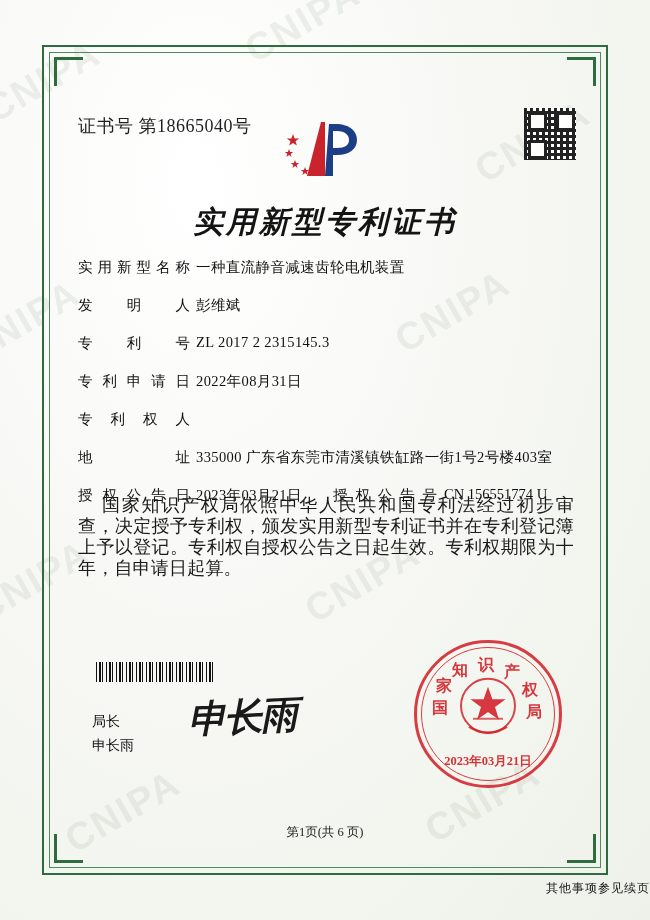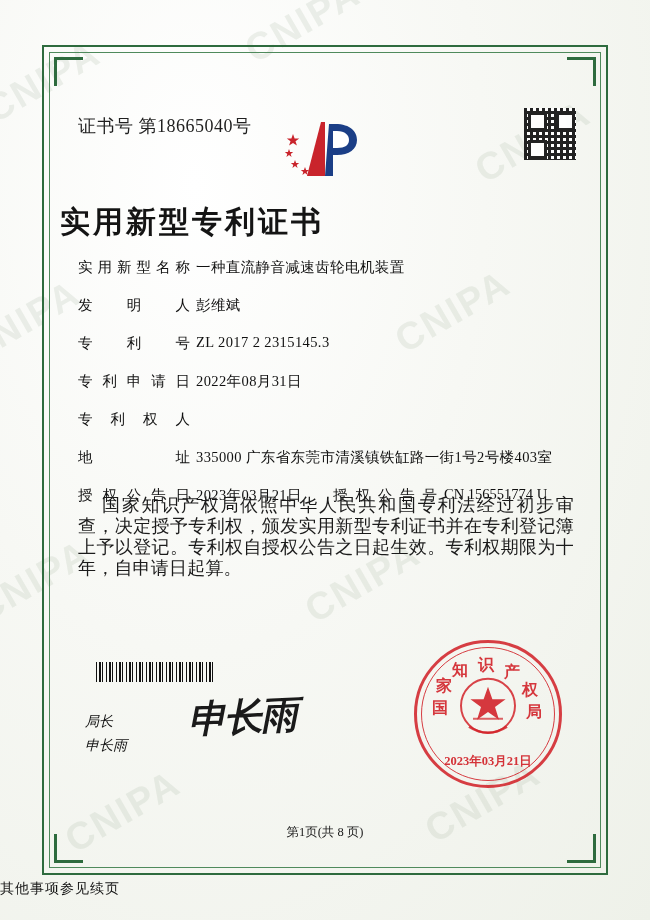--- a/index.html
+++ b/index.html
@@ -114,26 +114,27 @@
     position: absolute;
     left: 50%; top: 56px;
     transform: translateX(-50%);
     width: 96px; height: 64px;
   }
 
   .title {
     position: absolute;
     left: 0; right: 0;
     top: 140px;
-    text-align: left;
+    text-align: center;
     font-size: 30px;
     font-weight: bold;
     letter-spacing: 3px;
     color: #141414;
     font-family: "DejaVu Serif", serif;
+    font-style: italic;
   }
 
   .fields {
     position: absolute;
     left: 18px;
     top: 196px;
     width: 500px;
   }
   .field {
     position: relative;
@@ -188,25 +189,24 @@
     left: 36px; top: 600px;
     width: 118px; height: 20px;
     background-image: repeating-linear-gradient(90deg,
       #111 0 1px, transparent 1px 3px,
       #111 3px 5px, transparent 5px 6px,
       #111 6px 7px, transparent 7px 10px);
   }
 
   .signature-block {
     position: absolute;
-    left: 25px; top: 648px;
+    left: 32px; top: 648px;
     font-size: 14px;
     color: #111;
     line-height: 24px;
-    font-style: italic;
   }
   .sign-script {
     position: absolute;
     left: 128px; top: 630px;
     font-size: 38px;
     font-family: "DejaVu Serif", serif;
     font-style: italic;
     font-weight: bold;
     color: #1a1a1a;
     letter-spacing: -2px;
@@ -264,22 +264,22 @@
     left: 0; right: 0;
     top: 762px;
     text-align: center;
     font-size: 12.5px;
     color: #1b1b1b;
   }
   .footer-note {
     position: absolute;
     left: 0; right: 0;
     top: 880px;
-    text-align: left;
-    font-size: 14px;
+    text-align: right;
+    font-size: 12px;
     color: #161616;
     letter-spacing: 1px;
   }
 </style>
 </head>
 <body>
 
 <div class="page">
 
   <div class="watermarks">
@@ -437,17 +437,17 @@
       <div class="seal-char" style="left:22px; top:36px;">家</div>
       <div class="seal-char" style="left:38px; top:20px;">知</div>
       <div class="seal-char" style="left:64px; top:15px;">识</div>
       <div class="seal-char" style="left:90px; top:22px;">产</div>
       <div class="seal-char" style="left:108px; top:40px;">权</div>
       <div class="seal-char" style="left:112px; top:62px;">局</div>
 
       <div class="seal-date">2023年03月21日</div>
     </div>
 
-    <div class="page-num">第1页(共 8 页)</div>
+    <div class="page-num">第1页(共 6 页)</div>
   </div>
 
   <div class="footer-note">其他事项参见续页</div>
 </div>
 
 </body></html>

